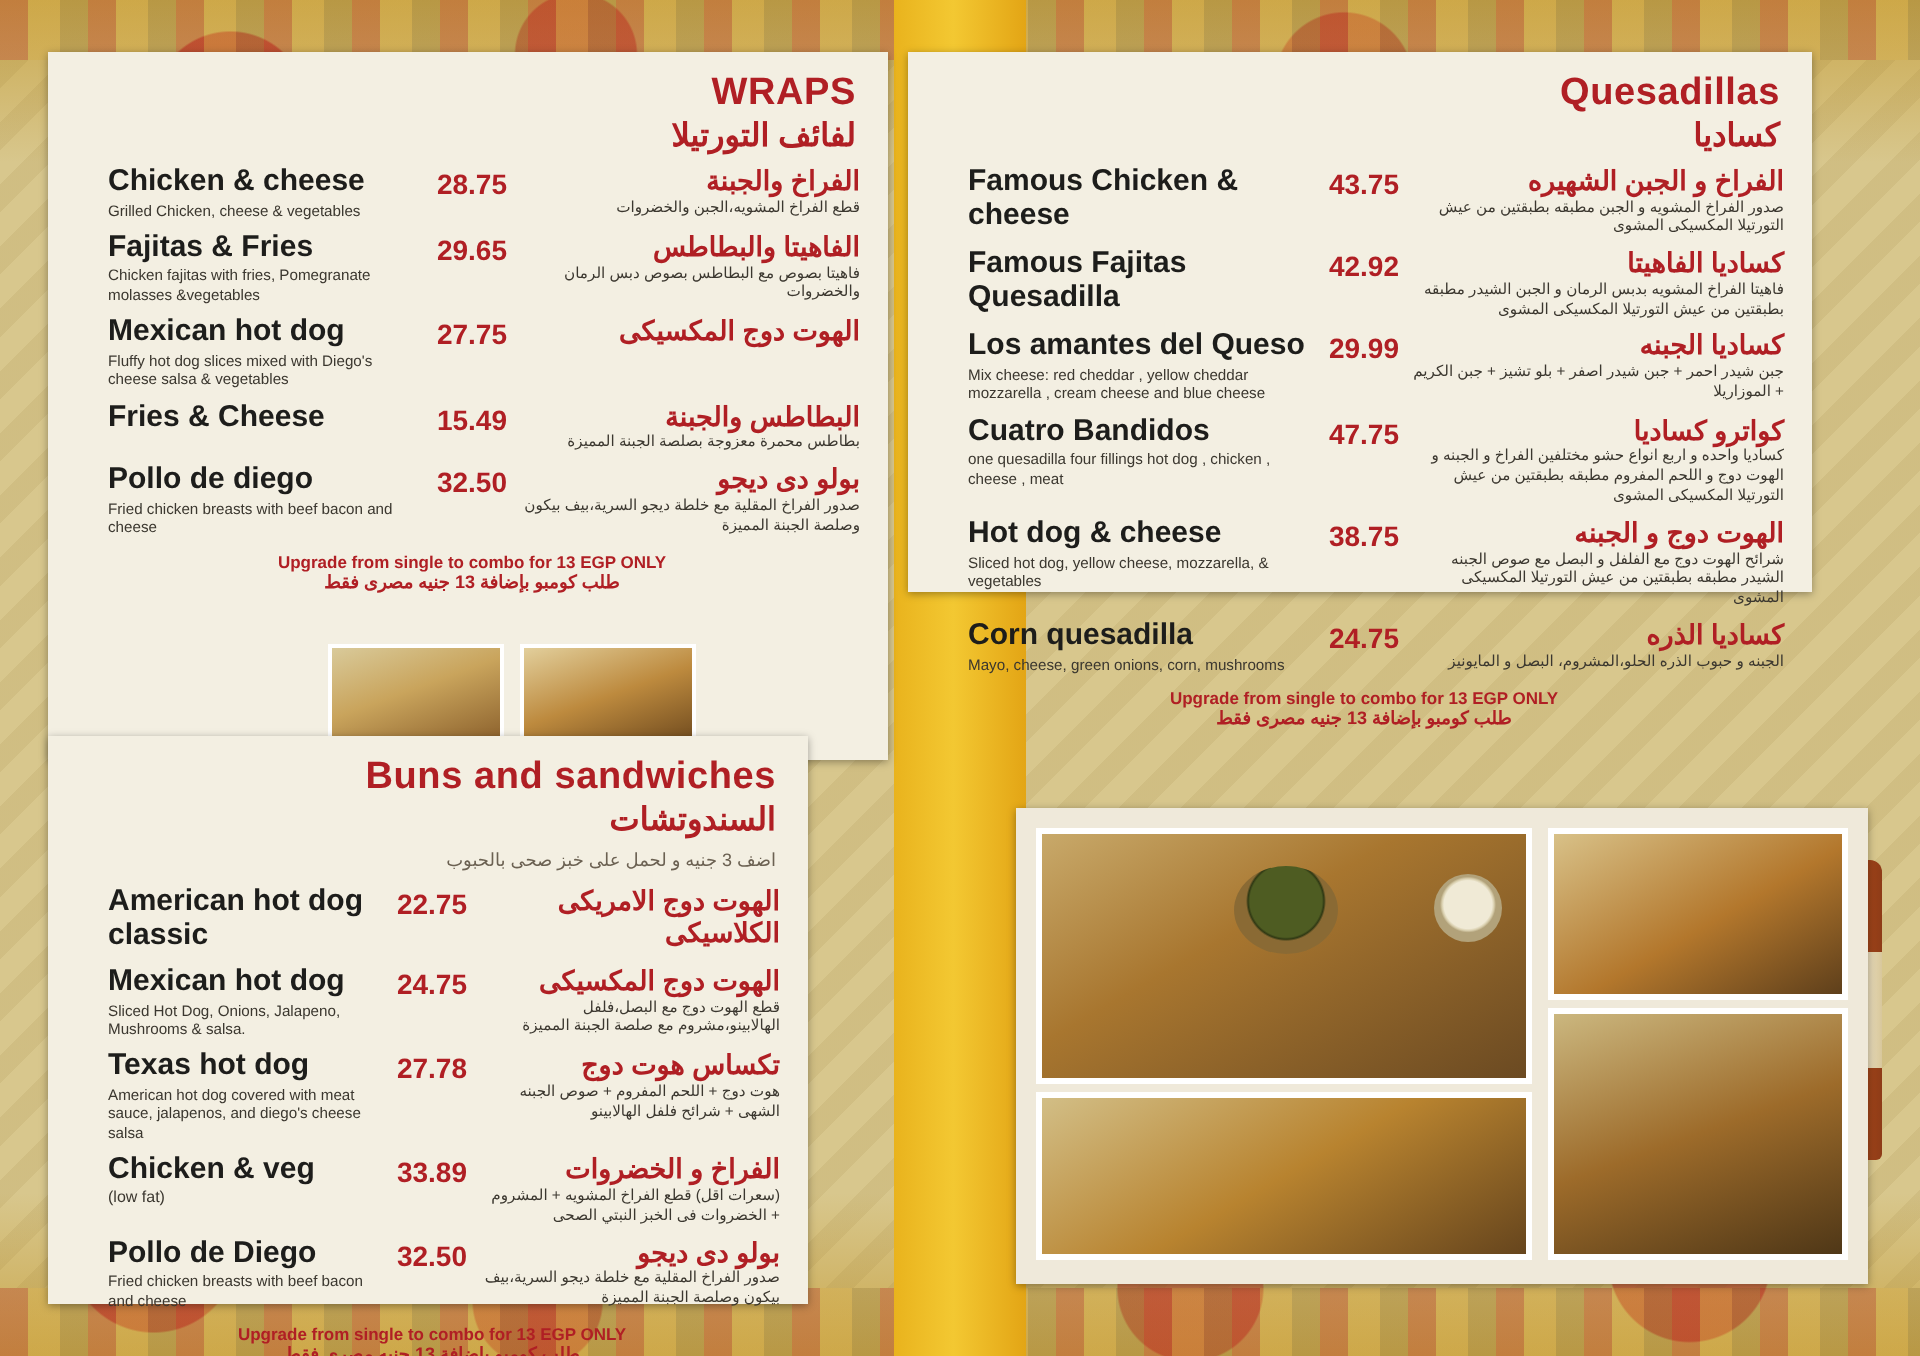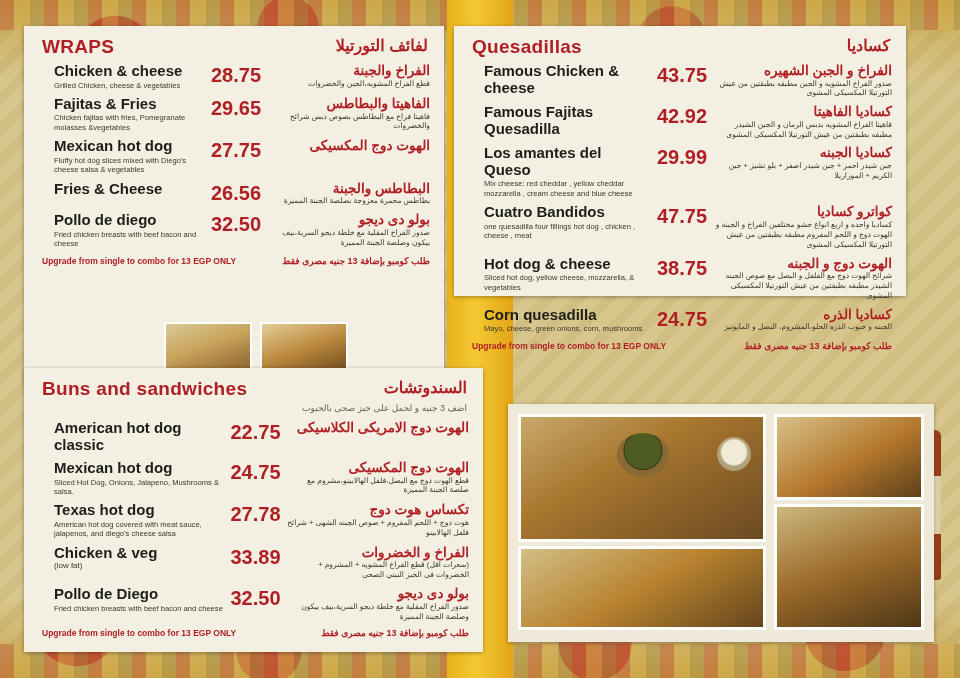--- a/index.html
+++ b/index.html
@@ -59,27 +59,28 @@
     background: linear-gradient(90deg,#e7d9b2,#fbf3dd 50%,#d8c79b);
   }
 
   
   .panel {
     position: absolute;
     background: #f3efe2;
     box-shadow: 0 1px 4px rgba(0,0,0,.35);
   }
   #panel-wraps      { left: 24px;  top: 26px;  width: 420px; height: 354px; }
-  #panel-buns       { left: 24px;  top: 368px; width: 459px; height: 284px; }
+  #panel-buns       { left: 24px;  top: 368px; width: 380px; height: 284px; }
   #panel-ques       { left: 454px; top: 26px;  width: 452px; height: 270px; }
   #panel-gallery    { left: 508px; top: 404px; width: 426px; height: 238px; background:#efe9da; }
 
   .sec-head {
-    display: flex; align-items: flex-start; justify-content: space-between;
+    display: flex; align-items: flex-end; justify-content: space-between;
     padding: 10px 16px 2px 18px;
+    flex-direction: column;
   }
   .sec-title {
     font-size: 19px; font-weight: bold; color: #b01f24; letter-spacing: .3px;
   }
   .sec-title.ql { font-size: 19px; }
   .sec-title-ar {
     font-size: 16px; font-weight: bold; color: #b01f24; direction: rtl;
   }
   .sec-sub-ar { font-size: 9px; color: #6b6152; direction: rtl; }
 
@@ -93,32 +94,33 @@
   }
   .it-left { min-width: 0; margin-left: 12px; }
   .it-name {
     font-size: 15px; font-weight: bold; color: #1d1d1b; line-height: 1.1;
   }
   .it-desc {
     font-size: 7.6px; color: #3b372f; line-height: 1.25; margin-top: 1px;
   }
   .it-note { font-size: 8px; color: #3b372f; }
   .it-price {
-    font-size: 20px; font-weight: bold; color: #b01f24; white-space: nowrap;
+    font-size: 14px; font-weight: bold; color: #b01f24; white-space: nowrap;
     padding-top: 1px;
   }
   .it-right { direction: rtl; text-align: right; min-width: 0; }
   .it-name-ar {
     font-size: 13.5px; font-weight: bold; color: #b01f24; line-height: 1.15;
   }
   .it-desc-ar { font-size: 7.6px; color: #3b372f; line-height: 1.3; }
 
   .upgrade {
     display: flex; justify-content: space-between; align-items: center;
     padding: 4px 14px 6px 18px;
+    flex-direction: column;
   }
   .upgrade .en { font-size: 8.5px; font-weight: bold; color: #b01f24; }
   .upgrade .ar { font-size: 9px; font-weight: bold; color: #b01f24; direction: rtl; }
 
   
   .photo-row { position: absolute; left: 140px; bottom: 6px; display: flex; gap: 8px; }
   .ph { width: 88px; height: 52px; border: 2px solid #fff; }
   .ph.a { background: linear-gradient(160deg,#d9ca9a 0%,#c9a45c 45%,#8a5f2b 100%); }
   .ph.b { background: linear-gradient(160deg,#e2cf9c 0%,#bd8a3e 50%,#6f4a1e 100%); }
 
@@ -175,41 +177,41 @@
   </div>
 
   <div class="item">
     <div class="it-left">
       <div class="it-name">Fajitas &amp; Fries</div>
       <div class="it-desc">Chicken fajitas with fries, Pomegranate molasses &amp;vegetables</div>
     </div>
     <div class="it-price">29.65</div>
     <div class="it-right">
       <div class="it-name-ar">الفاهيتا والبطاطس</div>
-      <div class="it-desc-ar">فاهيتا فراخ مع البطاطس بصوص دبس شرائح والخضروات</div>
+      <div class="it-desc-ar">فاهيتا بصوص مع البطاطس بصوص دبس الرمان والخضروات</div>
     </div>
   </div>
 
   <div class="item">
     <div class="it-left">
       <div class="it-name">Mexican hot dog</div>
       <div class="it-desc">Fluffy hot dog slices mixed with Diego's cheese salsa &amp; vegetables</div>
     </div>
     <div class="it-price">27.75</div>
     <div class="it-right">
       <div class="it-name-ar">الهوت دوج المكسيكى</div>
     </div>
   </div>
 
   <div class="item">
     <div class="it-left">
       <div class="it-name">Fries &amp; Cheese</div>
       <div class="it-desc"></div>
     </div>
-    <div class="it-price">26.56</div>
+    <div class="it-price">15.49</div>
     <div class="it-right">
       <div class="it-name-ar">البطاطس والجبنة</div>
       <div class="it-desc-ar">بطاطس محمرة معزوجة بصلصة الجبنة المميزة</div>
     </div>
   </div>
 
   <div class="item">
     <div class="it-left">
       <div class="it-name">Pollo de diego</div>
       <div class="it-desc">Fried chicken breasts with beef bacon and cheese</div>

